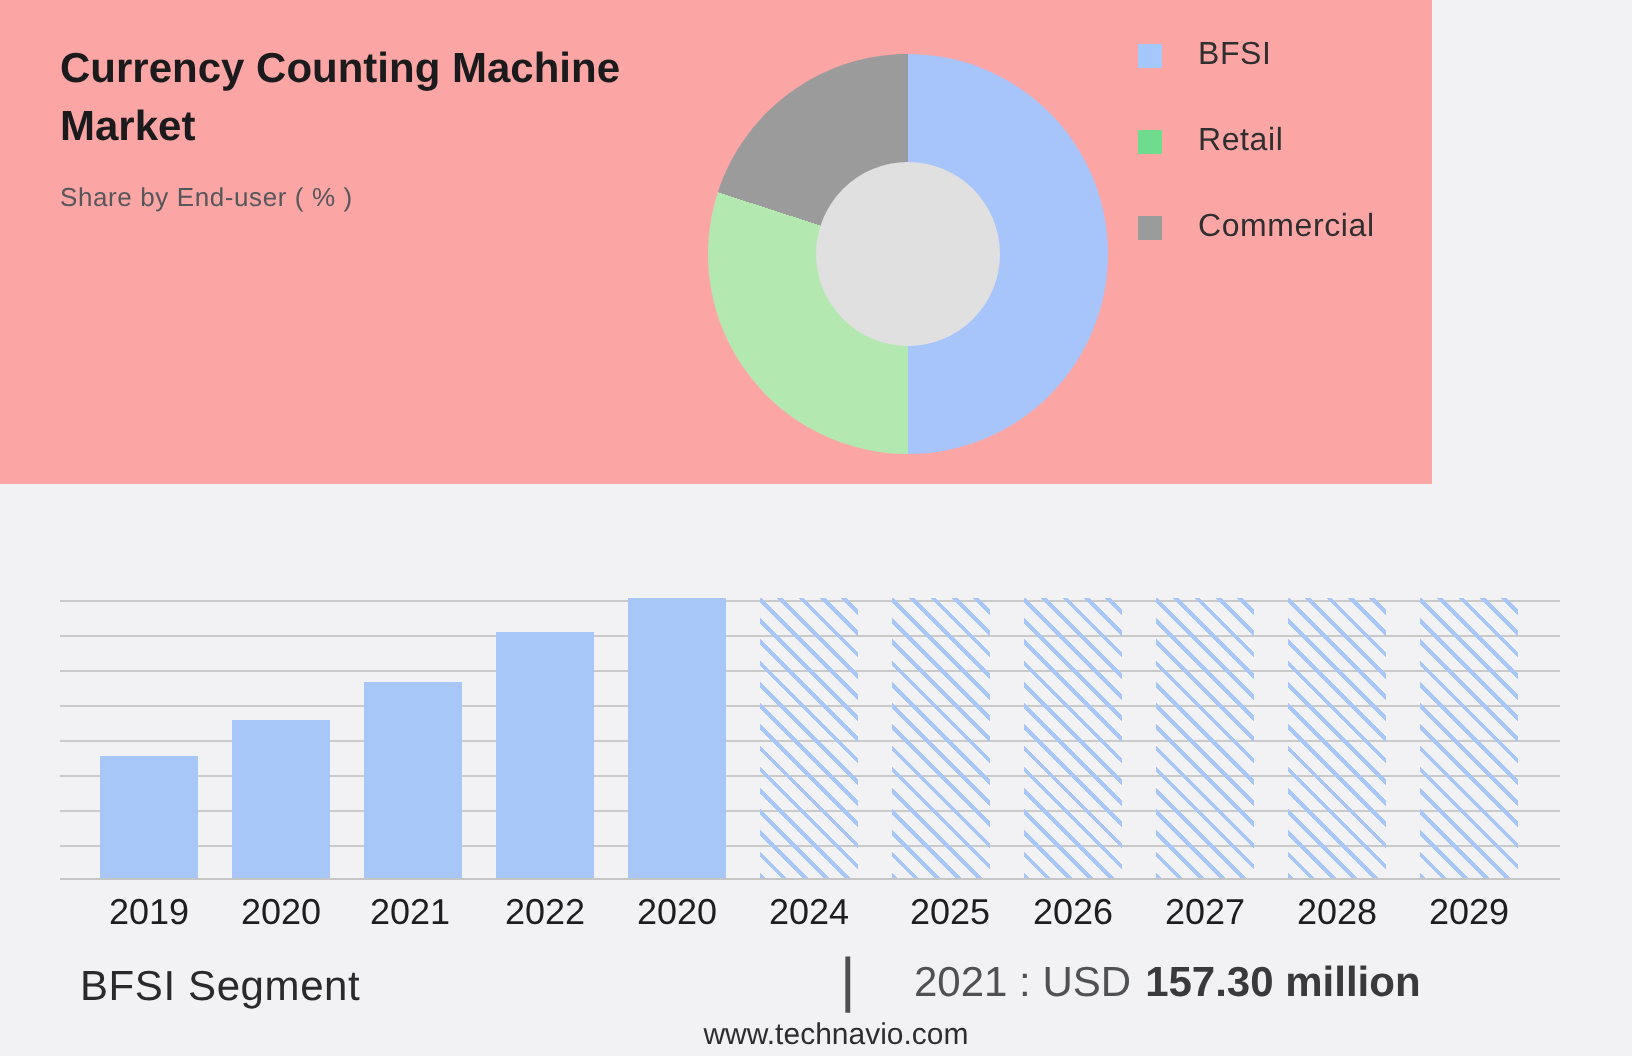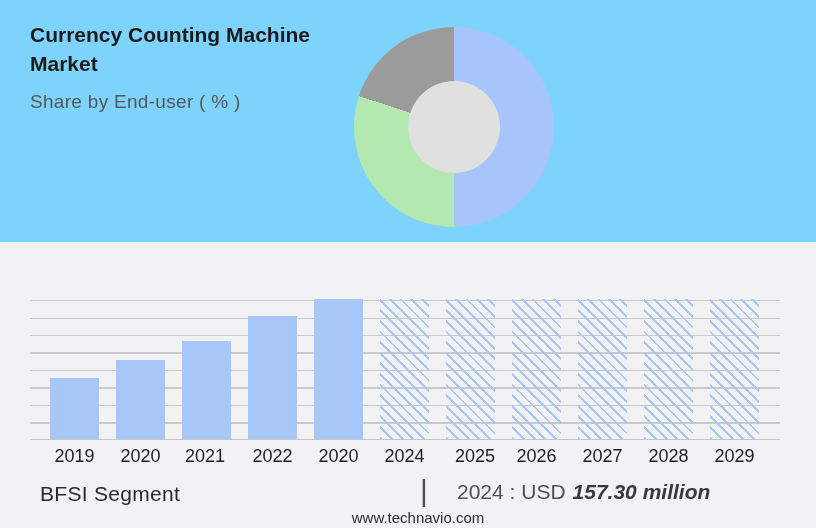--- a/index.html
+++ b/index.html
@@ -1,24 +1,24 @@
 <!DOCTYPE html>
 <html><head>
 <meta charset="utf-8">
 <style>
   * { margin:0; padding:0; box-sizing:border-box; }
   html,body { width:816px; height:528px; }
   body { font-family:"Liberation Sans","DejaVu Sans",sans-serif; overflow:hidden; }
   .canvas { position:relative; width:816px; height:528px; background:#F2F2F4; }
 
   
-  .top { position:absolute; left:0; top:0; width:816px; height:242px; background:#7dd3fc; }
+  .top { position:absolute; left:0; top:0; width:716px; height:242px; background:#fca5a5; }
   .title { position:absolute; left:30px; top:20px; width:350px;
            font-size:21px; font-weight:700; line-height:29px; color:#1B1B1D; }
-  .subtitle { position:absolute; left:30px; top:91px; font-size:19px; color:#55575B; letter-spacing:.3px; }
+  .subtitle { position:absolute; left:30px; top:91px; font-size:13px; color:#55575B; letter-spacing:.3px; }
 
   .donut { position:absolute; left:354px; top:27px; width:200px; height:200px; border-radius:50%; }
   .donut-hole { position:absolute; left:54px; top:54px; width:92px; height:92px;
                 border-radius:50%; background:#E0E0E1; }
 
   .legend { position:absolute; left:569px; top:19px; list-style:none; }
   .legend li { display:flex; align-items:center; margin-bottom:25px; }
   .legend .swatch { width:12px; height:12px; margin-right:18px; flex:0 0 12px; }
   .legend .lbl { font-size:16px; color:#2F2F31; letter-spacing:.3px; }
 
@@ -29,37 +29,51 @@
            border-bottom:1px solid #C6C6C7;
            background:repeating-linear-gradient(to bottom,
              #CACACB 0, #CACACB 1px, transparent 1px, transparent 17.5px); }
   .bar { position:absolute; bottom:0; }
   .xlabel { position:absolute; top:204px; width:66px; text-align:center;
             font-size:18px; color:#1E1E20; }
 
   .segment-label { position:absolute; left:40px; top:240px; font-size:21px; color:#2A2A2C; letter-spacing:.3px; }
   .pipe { position:absolute; left:420px; top:232px; font-size:30px; color:#4F4F51; }
   .value-line { position:absolute; left:457px; top:238px; font-size:21px; color:#505153; }
-  .value-line b { color:#3A3A3C; margin-left:7px; font-weight:700;font-style:italic; }
+  .value-line b { color:#3A3A3C; margin-left:7px; font-weight:700; }
   .site { position:absolute; left:0; top:267px; width:836px; text-align:center;
           font-size:15px; color:#2E2E30; }
 </style>
 </head>
 <body>
 
 <div class="canvas">
 
   <section class="top">
     <h1 class="title">Currency Counting Machine Market</h1>
     <div class="subtitle">Share by End-user ( % )</div>
 
     <div class="donut" id="donut" style="background: conic-gradient(rgb(167, 197, 250) 0deg, rgb(167, 197, 250) 180deg, rgb(180, 232, 177) 180deg, rgb(180, 232, 177) 288deg, rgb(155, 155, 155) 288deg, rgb(155, 155, 155) 360deg);">
       <div class="donut-hole"></div>
     </div>
 
+    <ul class="legend" id="legend">
+        <li>
+          <span class="swatch" style="background: rgb(165, 200, 252);"></span>
+          <span class="lbl">BFSI</span>
+        </li>
+        <li>
+          <span class="swatch" style="background: rgb(111, 220, 141);"></span>
+          <span class="lbl">Retail</span>
+        </li>
+        <li>
+          <span class="swatch" style="background: rgb(154, 156, 155);"></span>
+          <span class="lbl">Commercial</span>
+        </li>
+      </ul>
   </section>
 
   <section class="bottom">
     <div class="chart" id="chart">
         <div class="bar" style="left: 20px; width: 49px; height: 61px; background: rgb(166, 199, 248);"></div>
         <div class="bar" style="left: 86px; width: 49px; height: 79px; background: rgb(166, 199, 248);"></div>
         <div class="bar" style="left: 152px; width: 49px; height: 98px; background: rgb(166, 199, 248);"></div>
         <div class="bar" style="left: 218px; width: 49px; height: 123px; background: rgb(166, 199, 248);"></div>
         <div class="bar" style="left: 284px; width: 49px; height: 140px; background: rgb(166, 199, 248);"></div>
         <div class="bar" style="left: 350px; width: 49px; height: 140px; background: repeating-linear-gradient(45deg, rgb(166, 199, 248) 0px, rgb(166, 199, 248) 2px, transparent 2px, transparent 7.5px);"></div>
@@ -79,18 +93,18 @@
         <div class="xlabel" style="left: 442px;">2025</div>
         <div class="xlabel" style="left: 503.5px;">2026</div>
         <div class="xlabel" style="left: 569.5px;">2027</div>
         <div class="xlabel" style="left: 635.5px;">2028</div>
         <div class="xlabel" style="left: 701.5px;">2029</div>
       </div>
 
     <div class="segment-label">BFSI Segment</div>
     <div class="pipe">|</div>
     <div class="value-line">
-      <span>2024 : USD</span><b>157.30 million</b>
+      <span>2021 : USD</span><b>157.30 million</b>
     </div>
     <div class="site">www.technavio.com</div>
   </section>
 
 </div>
 
 </body></html>

